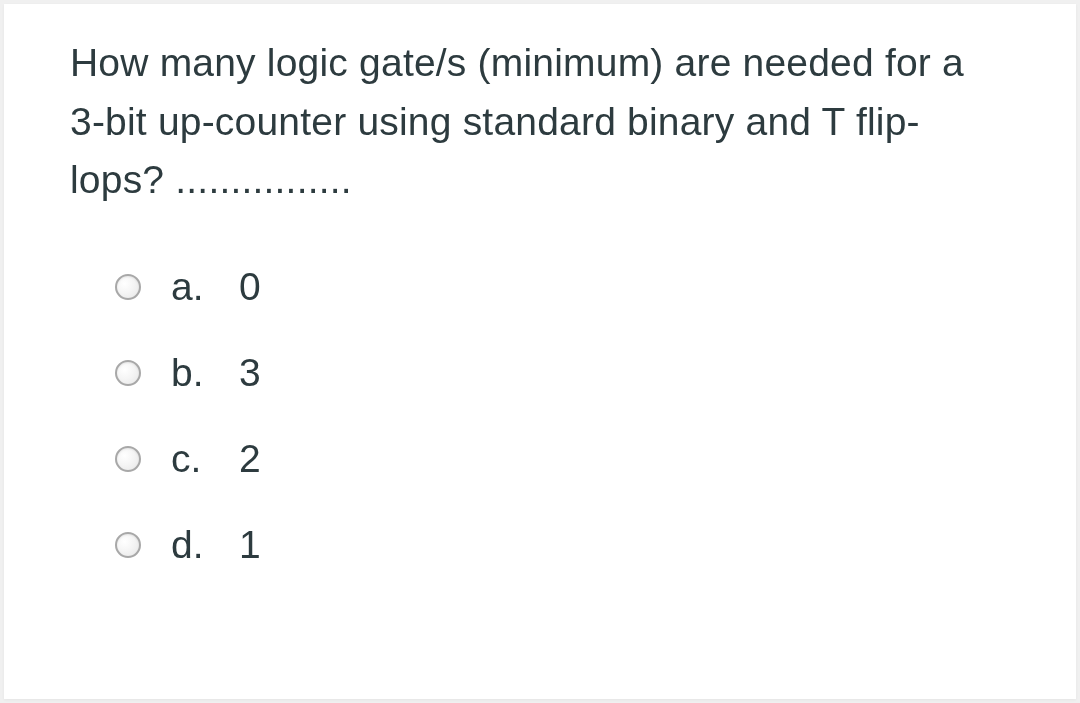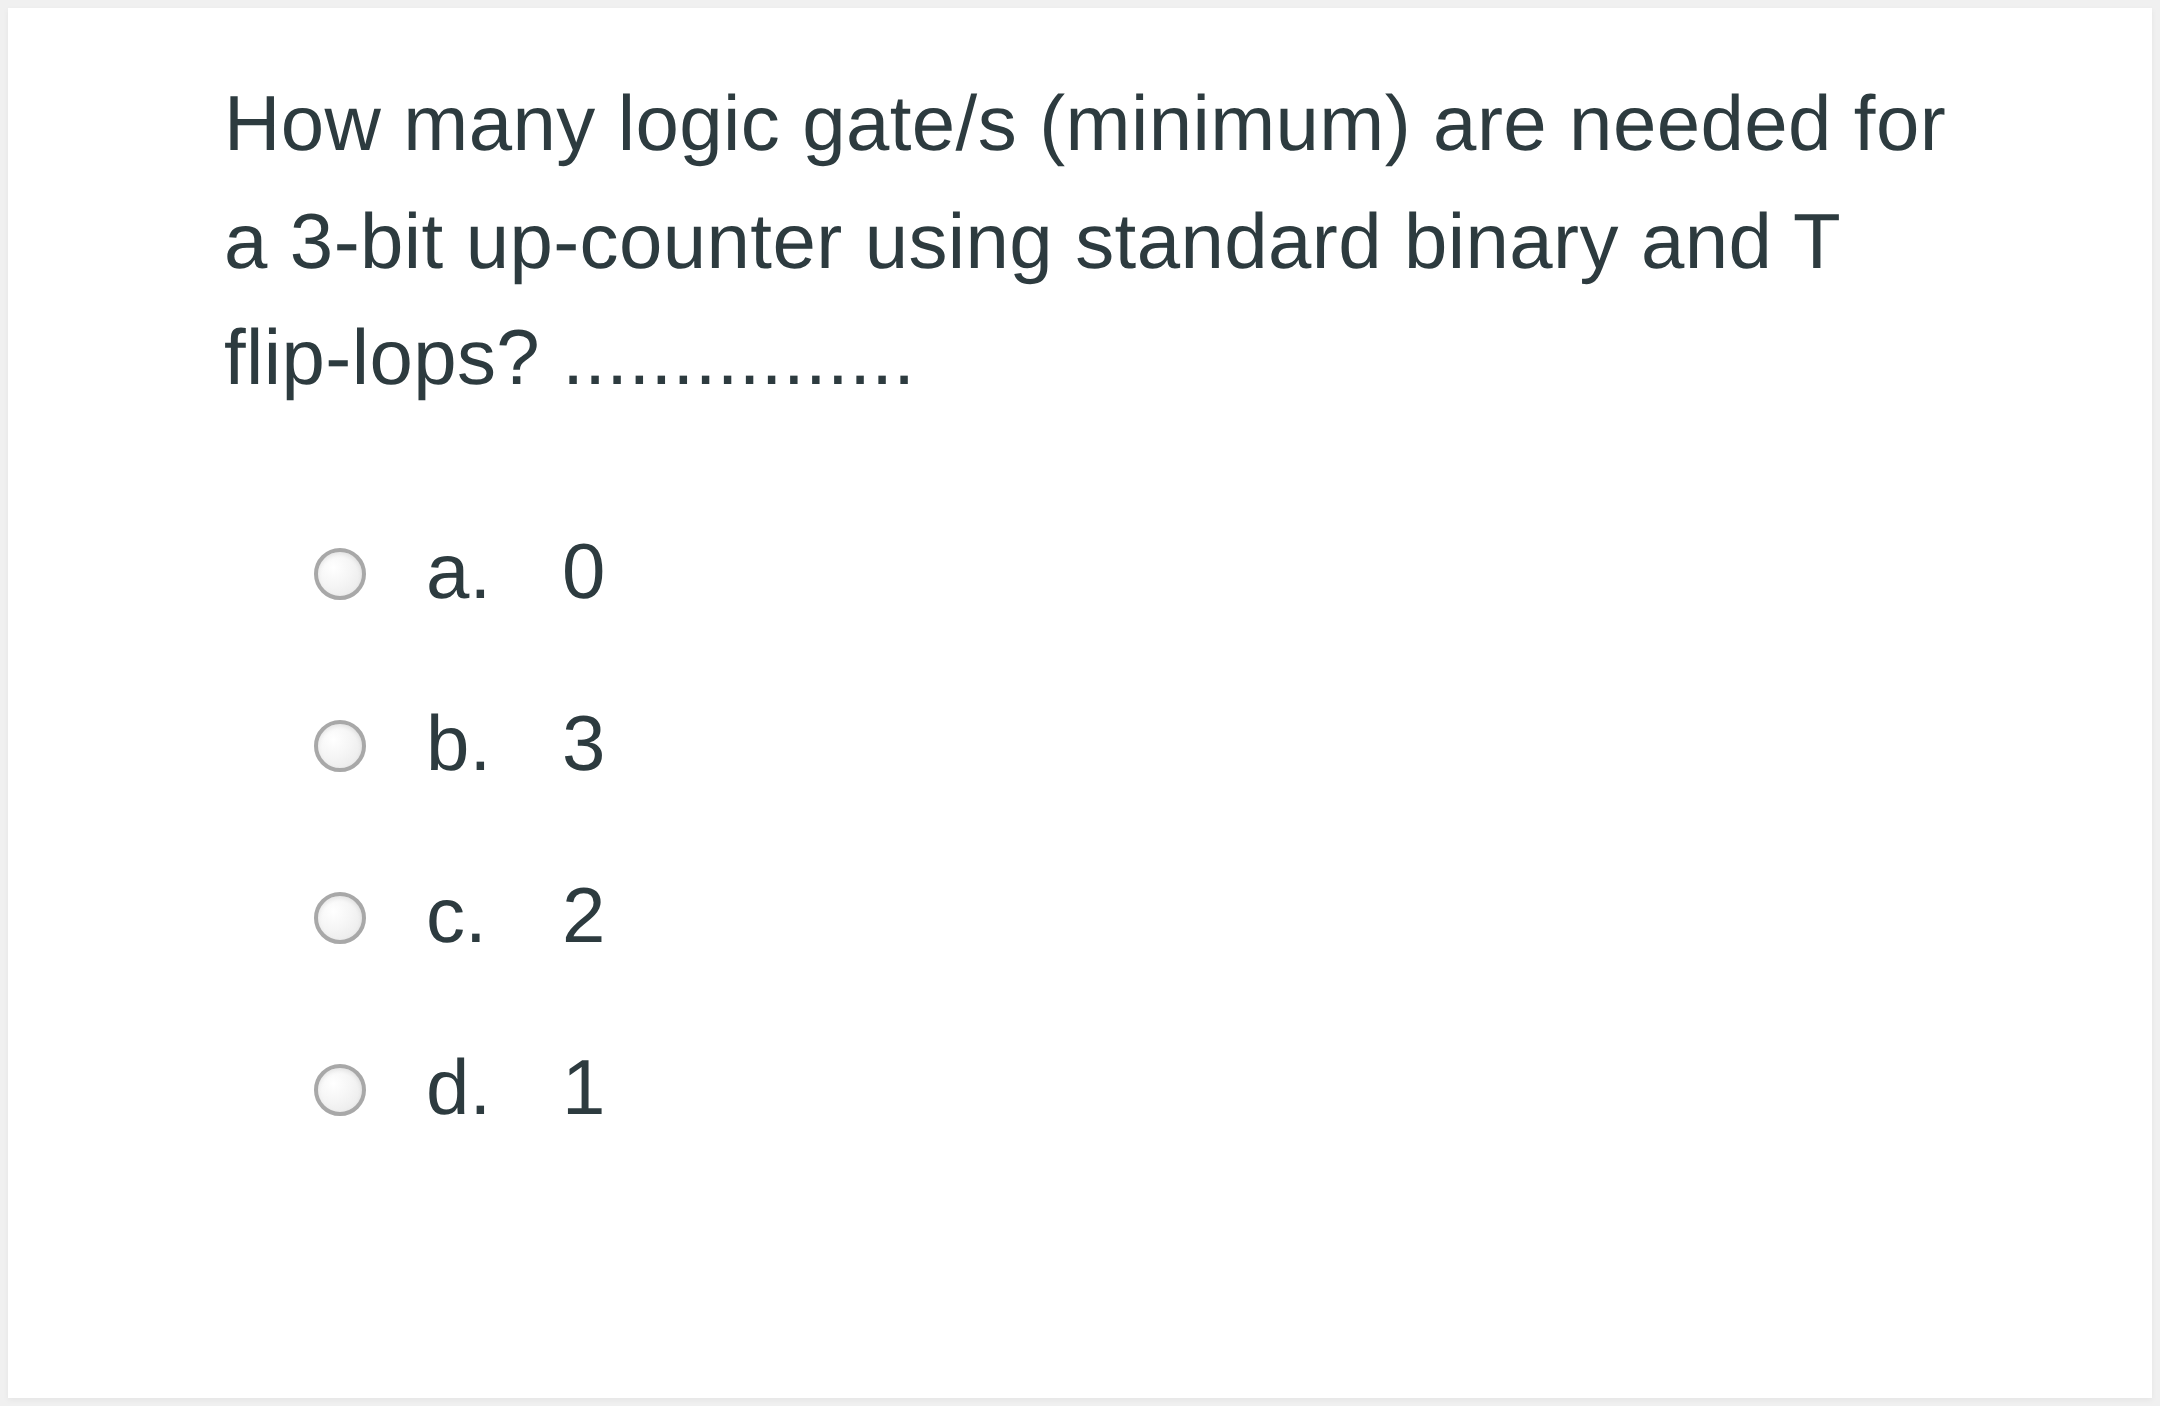--- a/index.html
+++ b/index.html
@@ -11,21 +11,21 @@
       width: 1080px;
       height: 703px;
       background: #f0f0f0;
       font-family: Arial, Helvetica, sans-serif;
       padding: 4px;
     }
     .card {
       background: #ffffff;
       width: 100%;
       height: 100%;
-      padding: 30px 95px 30px 108px;
+      padding: 30px 95px 30px 66px;
       box-shadow: 0 1px 3px rgba(0,0,0,0.05);
     }
     .question-text {
       font-size: 39px;
       line-height: 1.5;
       color: #2d3b3f;
       letter-spacing: 0.2px;
       margin-bottom: 55px;
     }
     .options {

